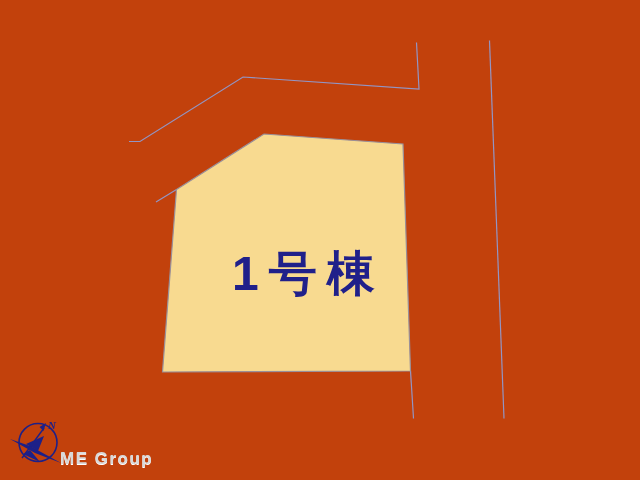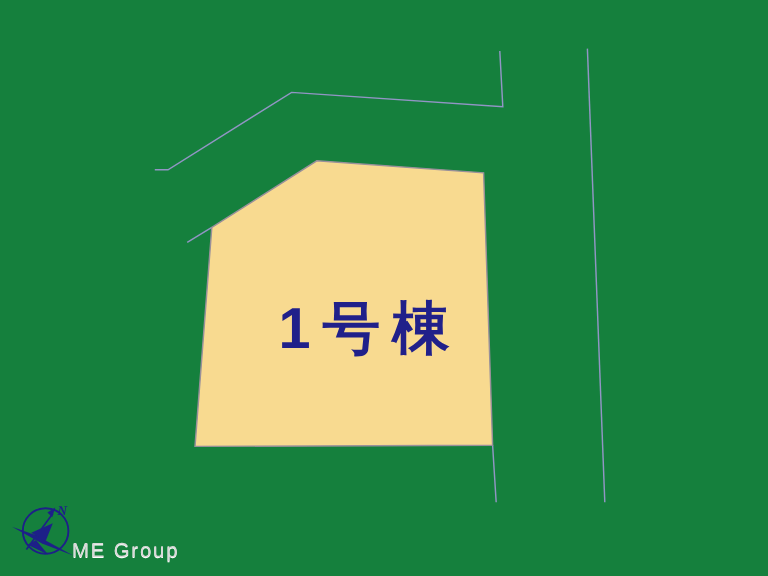--- a/index.html
+++ b/index.html
@@ -8,21 +8,21 @@
     background: #ffffff;
     width: 640px;
     height: 480px;
     overflow: hidden;
     font-family: "Liberation Sans", sans-serif;
   }
   .stage {
     position: relative;
     width: 640px;
     height: 480px;
-    background: #15803d;
+    background: #c2410c;
   }
   svg.siteplan {
     position: absolute;
     left: 0;
     top: 0;
   }
   .road-line {
     fill: none;
     stroke: #9295C5;
     stroke-width: 1.2;
@@ -68,21 +68,21 @@
     font-style: italic;
     font-size: 11px;
     font-weight: bold;
   }
   .brand {
     position: absolute;
     left: 60px;
     top: 449px;
     color: #D8D8D8;
     font-size: 17px;
-    font-weight: normal;
+    font-weight: bold;
     letter-spacing: 1.5px;
     text-shadow: 0 1px 0 #ffffff;
     user-select: none;
   }
 </style>
 </head>
 <body>
 
 <div class="stage">
 

